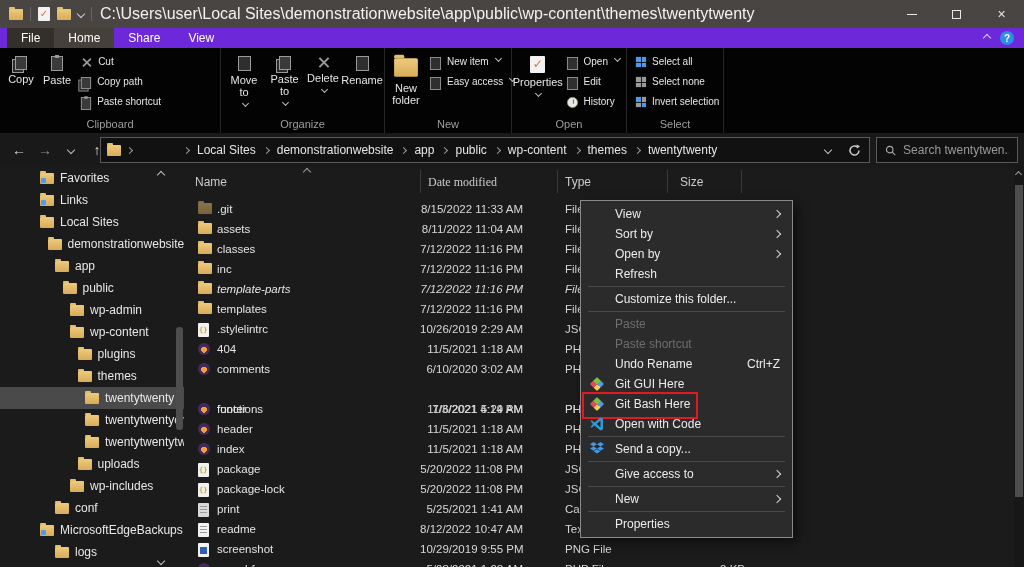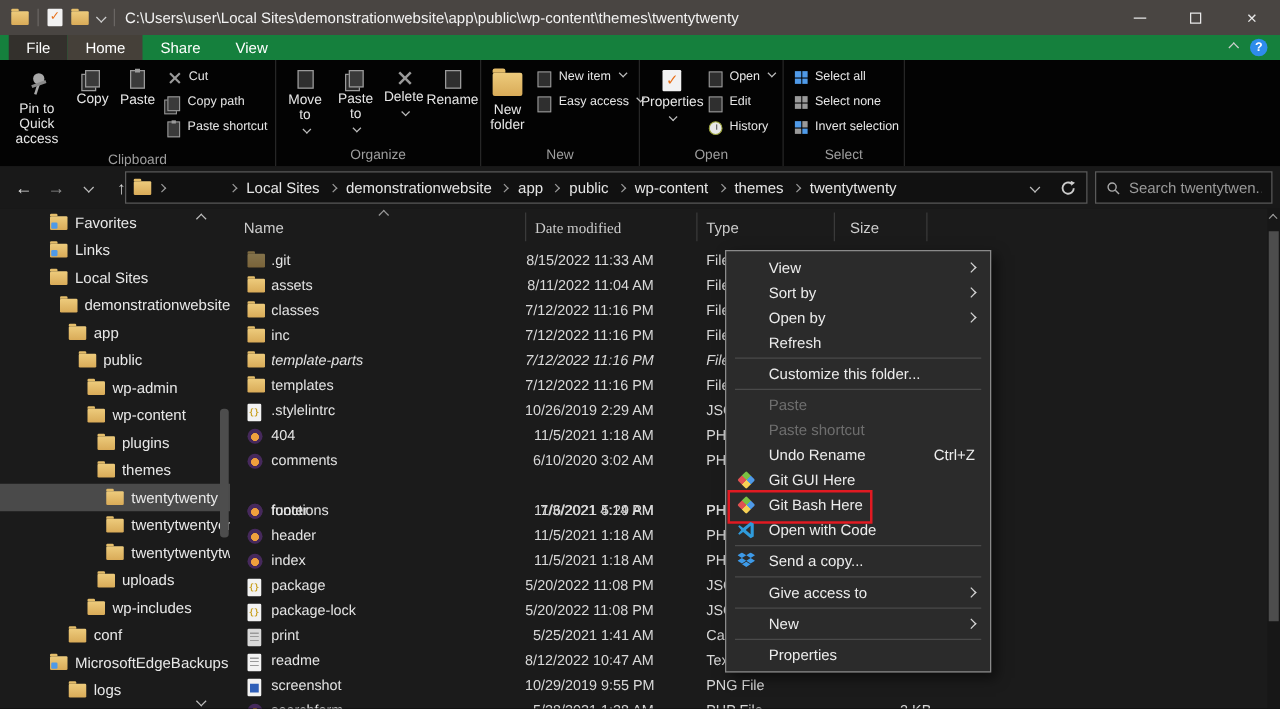--- a/index.html
+++ b/index.html
@@ -4,29 +4,29 @@
 <style>
   *{margin:0;padding:0;box-sizing:border-box}
   html,body{background:#000}
   #root{position:relative;width:1024px;height:567px;background:#1b1b1b;overflow:hidden;
         font-family:"Liberation Sans",sans-serif;font-size:12px;color:#e6e6e6;-webkit-font-smoothing:antialiased}
 
   
   .titlebar{position:absolute;top:0;left:0;right:0;height:28px;background:#494542;display:flex;align-items:center}
   .qat{display:flex;align-items:center;gap:7px;padding-left:9px}
   .qat .vsep{width:1px;height:14px;background:#6a6663}
-  .titlepath{margin-left:8px;color:#f2f2f2;font-size:12px;white-space:nowrap}
+  .titlepath{margin-left:8px;color:#f2f2f2;font-size:16px;white-space:nowrap}
   .wincontrols{margin-left:auto;display:flex;height:100%}
   .winbtn{width:45px;height:100%;display:flex;align-items:center;justify-content:center;color:#e8e8e8}
   .minbar{width:10px;height:1px;background:#e8e8e8}
   .maxbox{width:9px;height:9px;border:1px solid #e8e8e8}
   .closex{font-size:14px;line-height:1}
 
   
-  .tabrow{position:absolute;top:28px;left:0;right:0;height:20px;background:#15803d;display:flex;align-items:stretch}
+  .tabrow{position:absolute;top:28px;left:0;right:0;height:20px;background:#6d28d9;display:flex;align-items:stretch}
   .tab{padding:0 14px;display:flex;align-items:center;color:#fff;font-size:12px}
   .tab.file{background:#33302c;margin-left:7px}
   .tab.selected{background:#454039}
   .tabrow-right{margin-left:auto;display:flex;align-items:center;gap:10px;padding-right:10px}
   .helpcirc{width:14px;height:14px;border-radius:50%;background:#2e8ceb;color:#fff;font-size:10px;font-weight:bold;
             display:flex;align-items:center;justify-content:center}
 
   
   .ribbon{position:absolute;top:48px;left:0;right:0;height:85px;background:#030303;display:flex}
   .rgroup{position:relative;height:100%;border-right:1px solid #262626;display:flex;flex-direction:column}
@@ -170,30 +170,20 @@
     <div class="tabrow-right">
       <span class="chev up" style="border-color:#cfcfcf"></span>
       <span class="helpcirc">?</span>
     </div>
   </div>
 
   <div class="ribbon" id="ribbon">
       <div class="rgroup" style="width: 221px;">
         <div class="rgroup-content">
           <div class="bigbtn">
-            <span class="ic">
-              <svg class="pinsvg" width="20" height="22" viewBox="0 0 20 22">
-                <circle cx="11" cy="7" r="4.5" fill="#a8a8a8"></circle>
-                <rect x="10" y="11" width="2" height="9" fill="#a8a8a8" transform="rotate(18 11 11)"></rect>
-                <rect x="5" y="10" width="12" height="2.5" fill="#8a8a8a" transform="rotate(-20 11 11)"></rect>
-              </svg>
-            </span>
-            <span class="lbl">Pin to Quick access</span>
-          </div>
-          <div class="bigbtn">
             <span class="ic copyic"></span>
             <span class="lbl">Copy</span>
           </div>
           <div class="bigbtn">
             <span class="ic pasteic"></span>
             <span class="lbl">Paste</span>
           </div>
           <div class="smallstack">
             <div class="smallbtn">
               <span class="ic xic" style="transform: scale(0.85);"></span>

